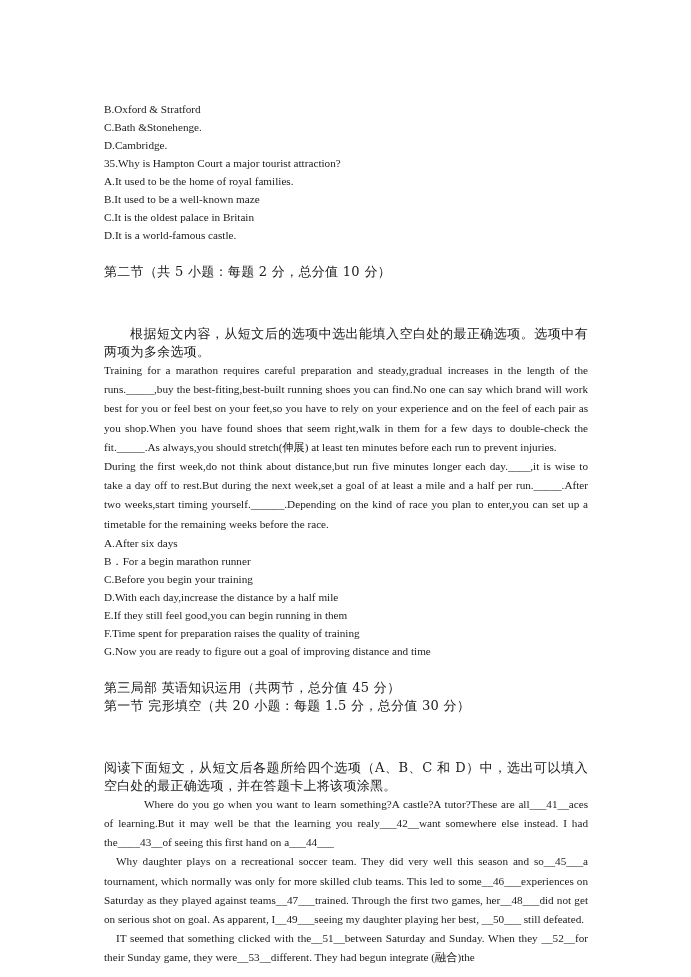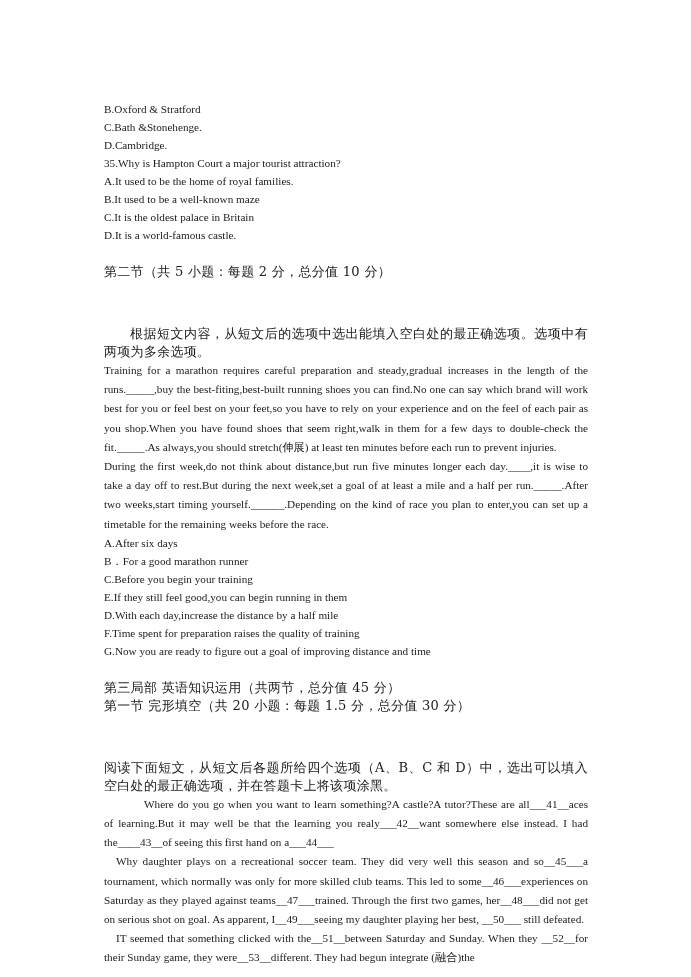--- a/index.html
+++ b/index.html
@@ -74,24 +74,24 @@
 
   <div class="gap-s1"></div>
 
   <div>
     <div class="cn">第二节（共 5 小题：每题 2 分，总分值 10 分）</div>
     <div class="cn-just indent-2">根据短文内容，从短文后的选项中选出能填入空白处的最正确选项。选项中有两项为多余选项。</div>
     <div class="just">Training for a marathon requires careful preparation and steady,gradual increases in the length of the runs._____,buy the best-fiting,best-built running shoes you can find.No one can say which brand will work best for you or feel best on your feet,so you have to rely on your experience and on the feel of each pair as you shop.When you have found shoes that seem right,walk in them for a few days to double-check the fit._____.As always,you should stretch(伸展) at least ten minutes before each run to prevent injuries.</div>
     <div class="just">During the first week,do not think about distance,but run five minutes longer each day.____,it is wise to take a day off to rest.But during the next week,set a goal of at least a mile and a half per run._____.After two weeks,start timing yourself.______.Depending on the kind of race you plan to enter,you can set up a timetable for the remaining weeks before the race.</div>
     <div>
       <div class="line">A.After six days</div>
-      <div class="line">B．For a good marathon runner</div>
+      <div class="line">B．For a begin marathon runner</div>
       <div class="line">C.Before you begin your training</div>
+      <div class="line">D.With each day,increase the distance by a half mile</div>
       <div class="line">E.If they still feel good,you can begin running in them</div>
-      <div class="line">D.With each day,increase the distance by a half mile</div>
       <div class="line">F.Time spent for preparation raises the quality of training</div>
       <div class="line">G.Now you are ready to figure out a goal of improving distance and time</div>
     </div>
   </div>
 
   <div class="gap-s2"></div>
 
   <div>
     <div class="cn">第三局部  英语知识运用（共两节，总分值 45 分）</div>
     <div class="cn">第一节  完形填空（共 20 小题：每题 1.5 分，总分值 30 分）</div>

